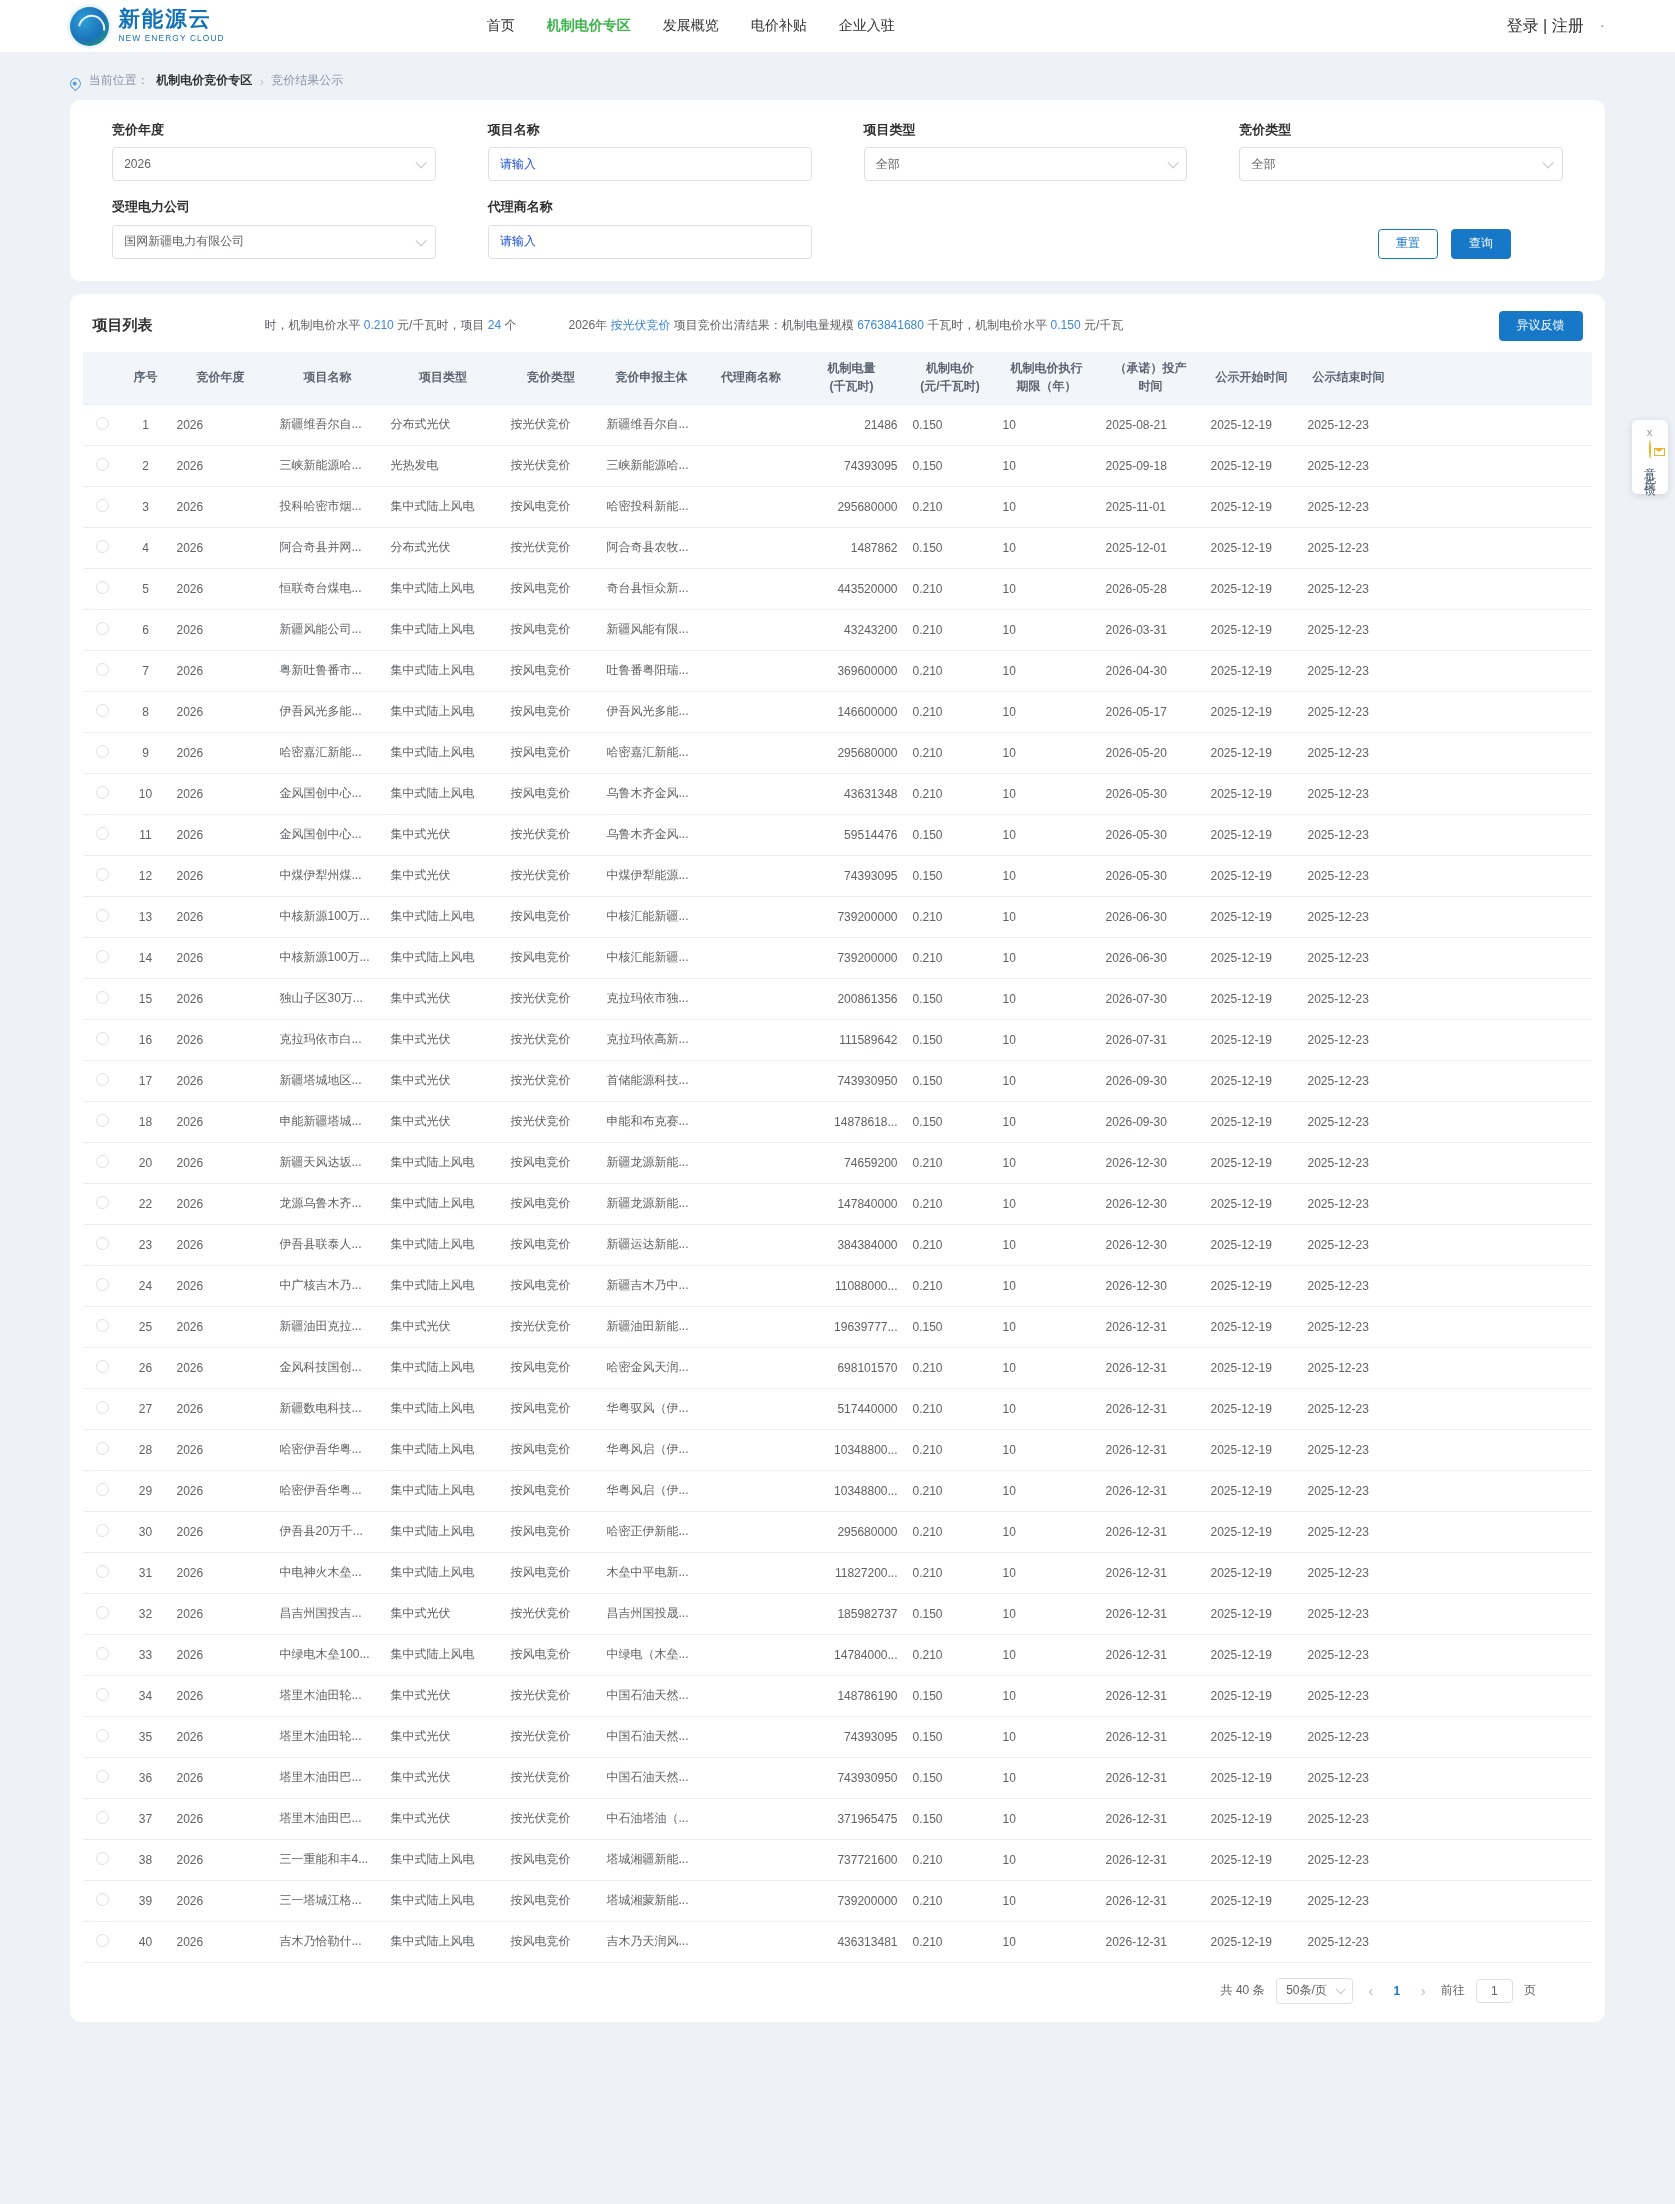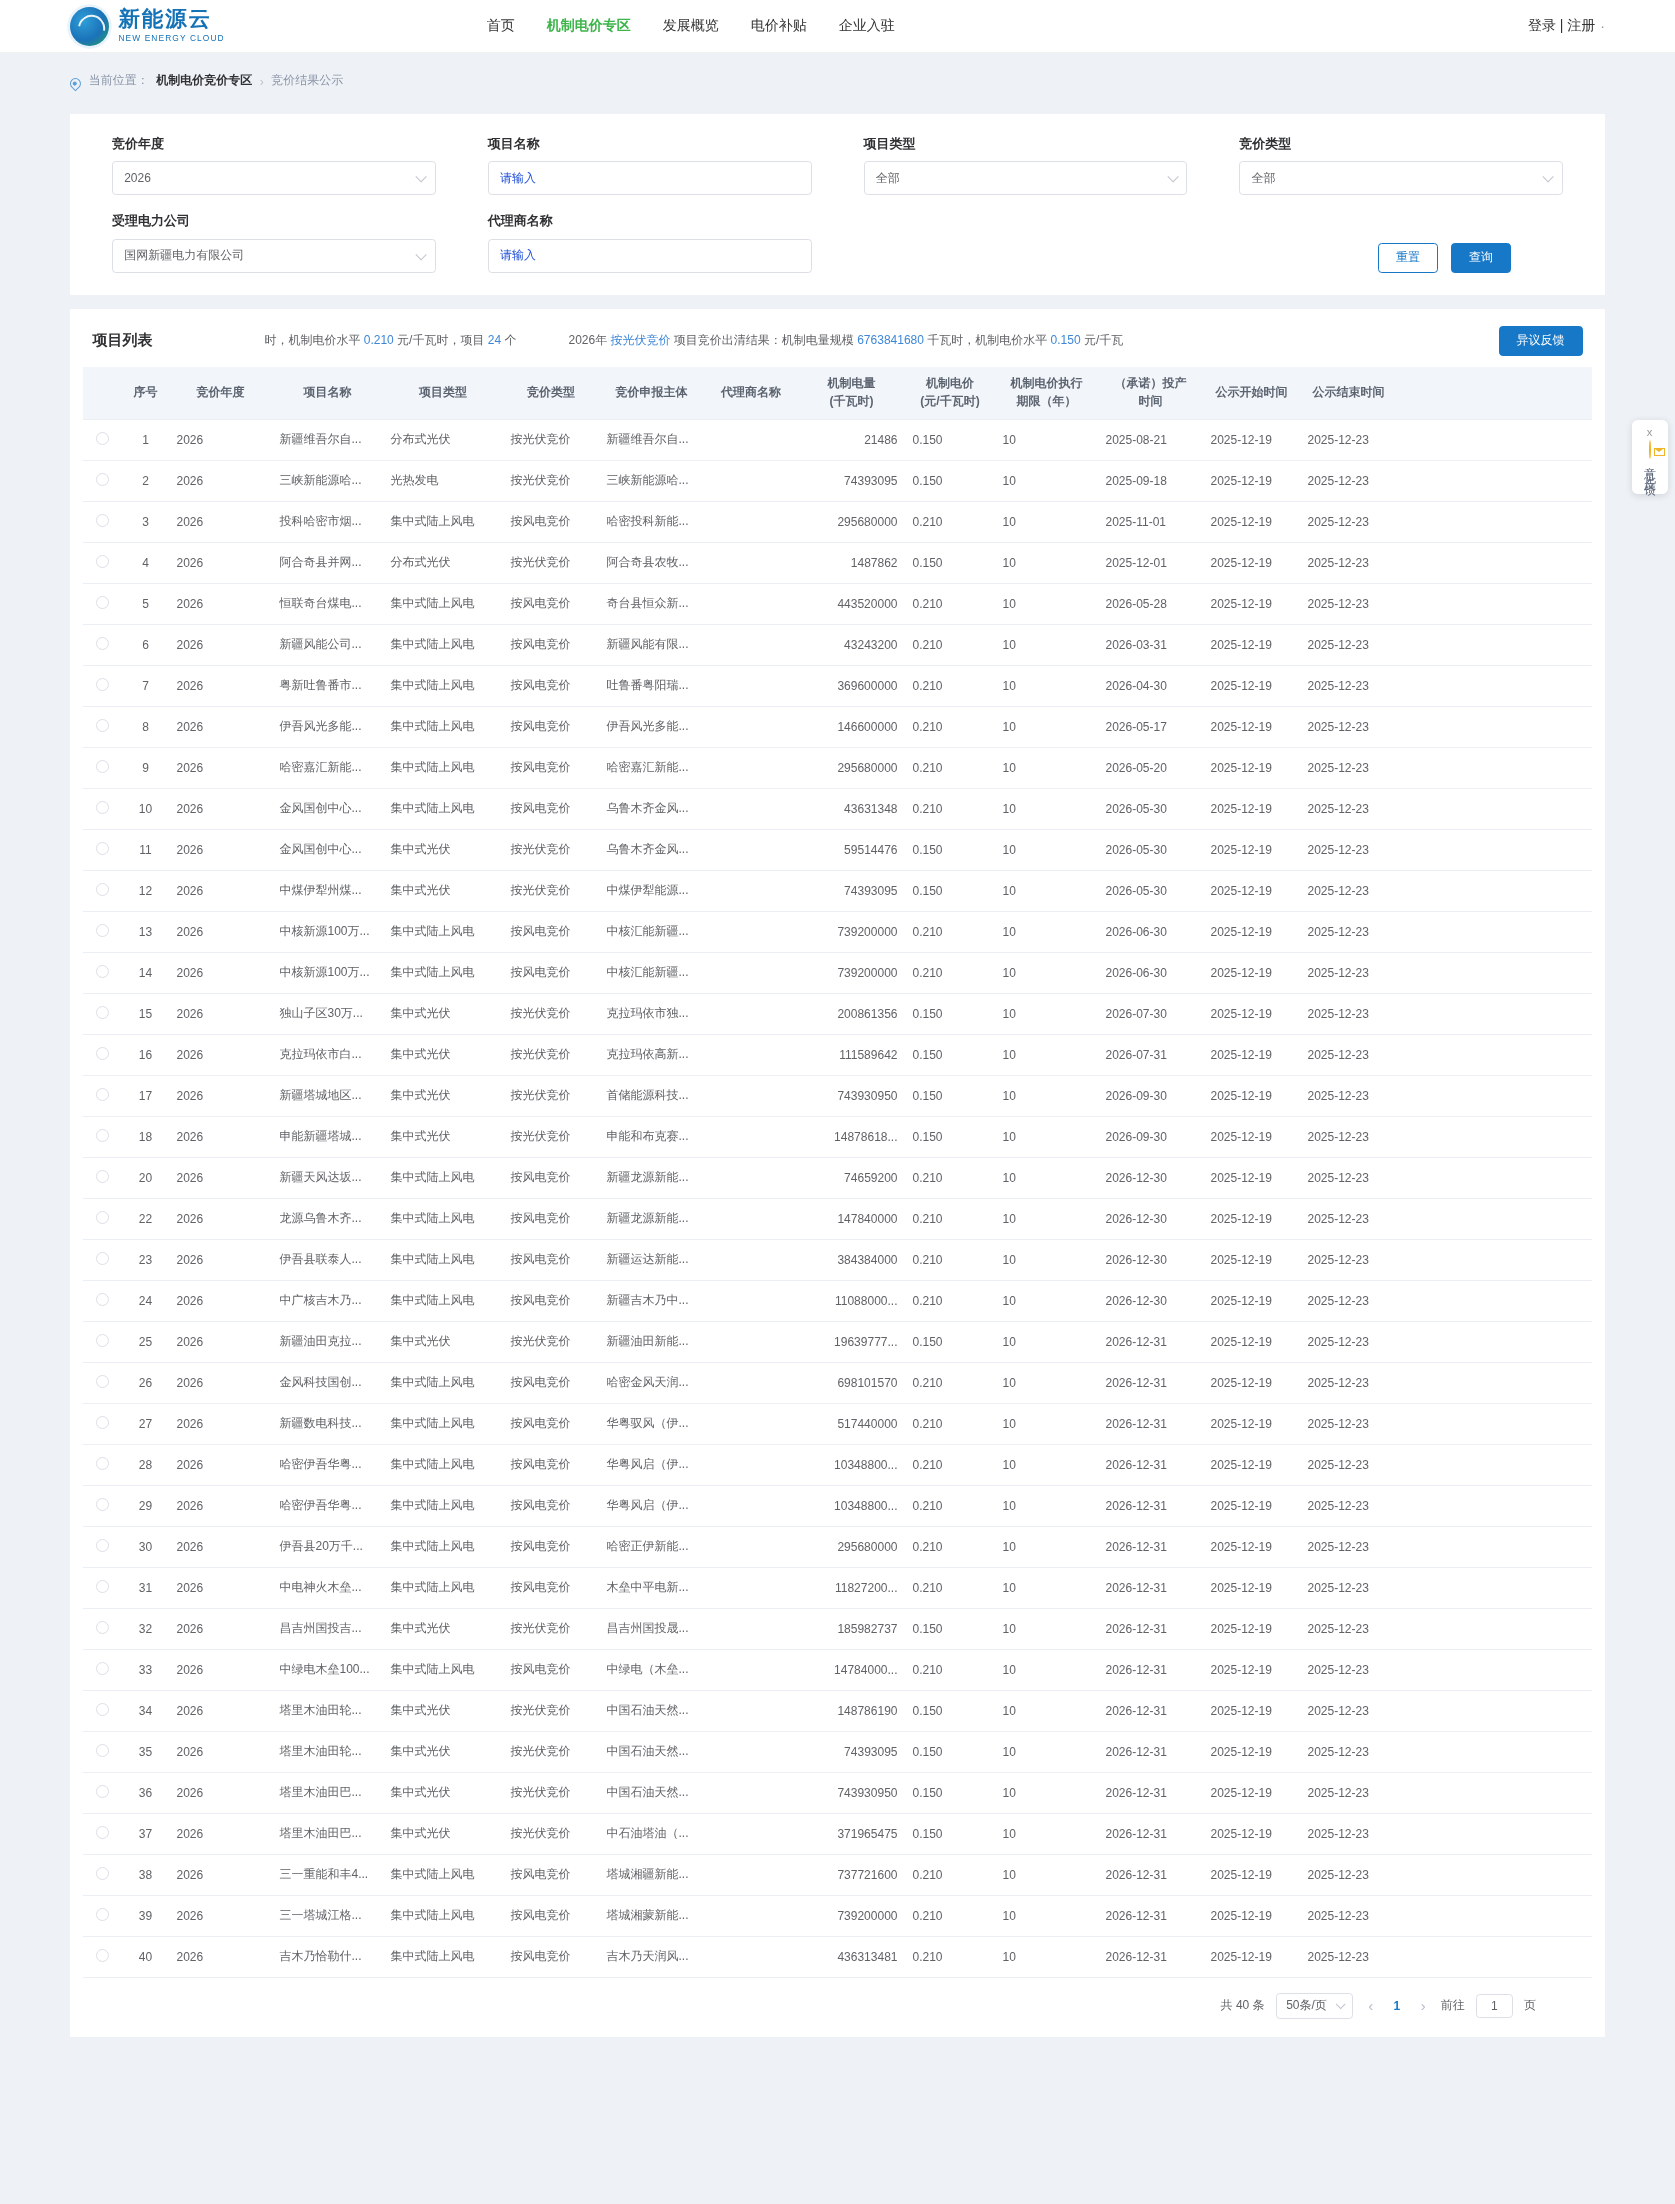--- a/index.html
+++ b/index.html
@@ -12,32 +12,32 @@
   .logo-badge { width:39px; height:39px; border-radius:50%;
     background:radial-gradient(circle at 35% 35%, #2e9fd8 0%, #1b72b8 55%, #2aa65c 100%);
     position:relative; box-shadow:0 0 0 2.8px #e8f3fb; }
   .logo-badge:after { content:""; position:absolute; left:8.4px; top:8.4px; width:22.5px; height:22.5px;
     border-radius:50%; border:2.8px solid rgba(255,255,255,.9); border-left-color:transparent; border-bottom-color:transparent; transform:rotate(-35deg); }
   .logo-text-cn { font-size:21.5px; font-weight:bold; color:#1472b7; letter-spacing:1.9px; line-height:1; }
   .logo-text-en { font-size:8.4px; color:#1472b7; letter-spacing:1.1px; margin-top:2.8px; }
   .topnav { display:flex; gap:32px; margin-left:262px; font-size:14px; color:#333; }
   .topnav .nav-item { cursor:pointer; }
   .topnav .nav-item.active { color:#3db54a; font-weight:bold; }
-  .auth { margin-left:auto; font-size:14px; color:#333; display:flex; align-items:center; gap:5px; }
+  .auth { margin-left:auto; font-size:16px; color:#333; display:flex; align-items:center; gap:16px; }
   .auth .dot { color:#999; }
 
   
   .breadcrumb { padding:19px 70px 11.2px; display:flex; align-items:flex-end; gap:7.5px; font-size:12px; color:#8a94a6; }
   .pin { width:11.2px; height:11.2px; border:1.9px solid #5e9fd8; border-radius:50% 50% 50% 0; transform:rotate(-45deg); position:relative; }
   .pin:after{ content:""; position:absolute; left:1.9px; top:1.9px; width:3.7px; height:3.7px; background:#5e9fd8; border-radius:50%; }
   .crumb-strong { color:#303133; font-weight:bold; }
   .crumb-sep { color:#c0c4cc; }
 
   
-  .card { background:#fff; border-radius:1px; margin:14px 70px 13px; }
+  .card { background:#fff; border-radius:10px; margin:0 70px 13px; }
 
   
   .filter-card { padding:20.6px 42px 22.5px; }
   .filter-grid { display:grid; grid-template-columns:repeat(4,1fr); column-gap:52px; row-gap:17px; }
   .field label { display:block; font-size:13px; font-weight:bold; color:#303133; margin-bottom:8.4px; }
   .control { height:34px; border:0.9px solid #dcdfe6; border-radius:3.7px; display:flex; align-items:center;
     padding:0 11.2px; font-size:12px; color:#606266; background:#fff; position:relative; cursor:pointer; }
   .control .placeholder { color:#1d4ed8; }
   .control .chev { margin-left:auto; width:7.5px; height:7.5px; border-right:0.9px solid #c0c4cc; border-bottom:0.9px solid #c0c4cc; transform:rotate(45deg) translateY(-1.9px); }
   .filter-actions { grid-column:3 / 5; display:flex; justify-content:flex-end; align-items:flex-end; gap:13px; padding-right:52px; }

